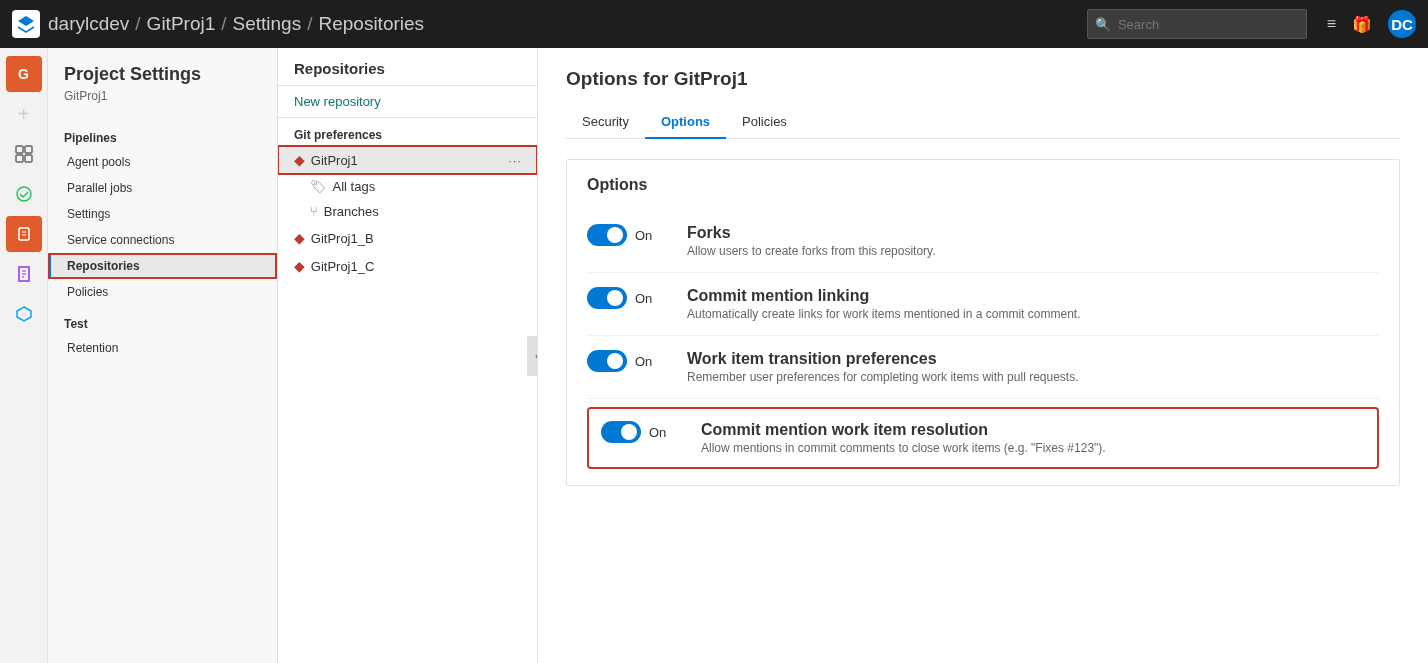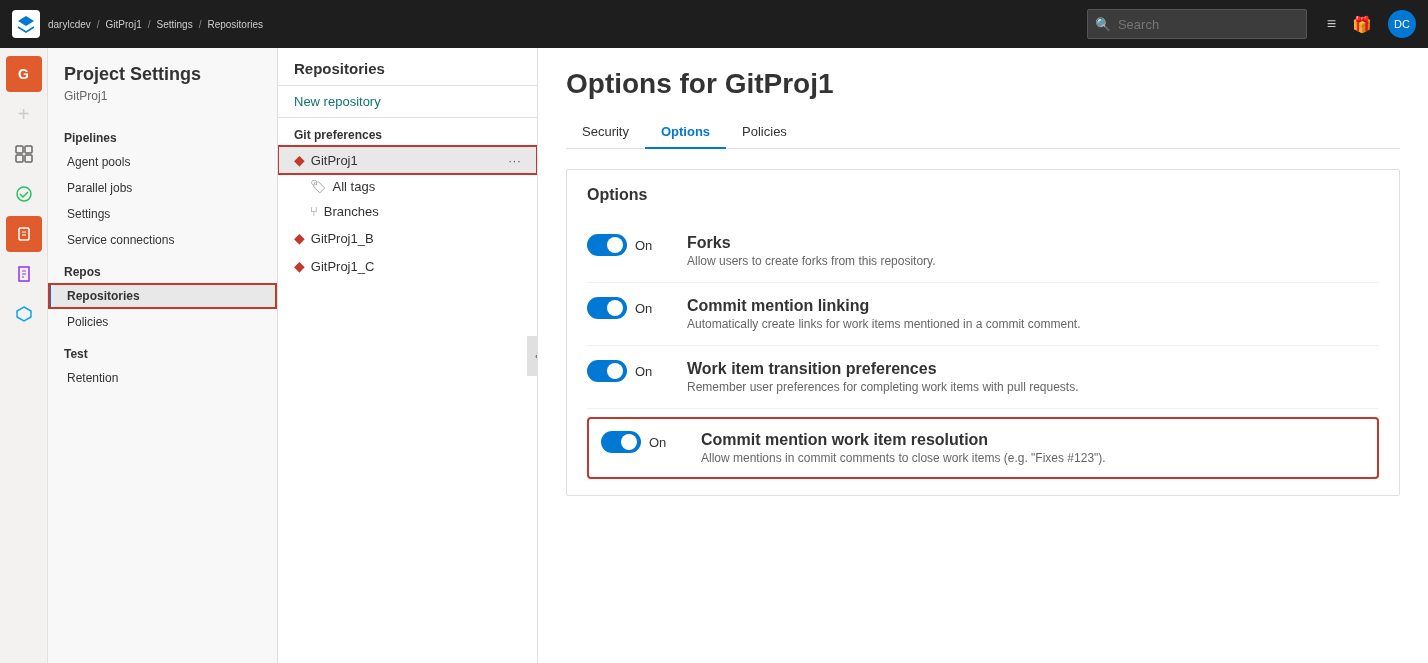--- a/index.html
+++ b/index.html
@@ -16,21 +16,21 @@
       flex-shrink: 0;
     }
     .topbar-logo {
       width: 28px; height: 28px;
       background: #fff;
       border-radius: 4px;
       display: flex; align-items: center; justify-content: center;
       color: #0078d4; font-weight: bold; font-size: 14px;
     }
     .topbar-breadcrumb {
-      display: flex; align-items: center; gap: 6px; color: #ccc; font-size: 10px;
+      display: flex; align-items: center; gap: 6px; color: #ccc; font-size: 19px;
     }
     .topbar-breadcrumb span { color: #fff; }
     .topbar-breadcrumb .sep { color: #888; }
     .topbar-search {
       margin-left: auto;
       background: #3c3c3c;
       border: 1px solid #555;
       border-radius: 2px;
       height: 30px;
       width: 220px;
@@ -40,21 +40,21 @@
       gap: 6px;
       color: #aaa;
     }
     .topbar-search input {
       background: transparent; border: none; outline: none; color: #ccc; font-size: 13px; width: 100%;
     }
     .topbar-icons { display: flex; align-items: center; gap: 16px; margin-left: 12px; }
     .topbar-icon { color: #ccc; font-size: 16px; cursor: pointer; }
     .topbar-avatar {
       width: 28px; height: 28px; background: #0078d4; border-radius: 50%;
-      display: flex; align-items: center; justify-content: center; color: #fff; font-size: 11px; font-weight: normal; text-align: center;
+      display: flex; align-items: center; justify-content: center; color: #fff; font-size: 15px; font-weight: bold; text-align: center;
     }
 
     
     .main-layout {
       display: flex;
       flex: 1;
       overflow: hidden;
     }
 
     
@@ -178,21 +178,21 @@
     }
 
     
     .main-content {
       flex: 1;
       overflow-y: auto;
       background: #fff;
       padding: 20px 28px;
     }
     .content-title {
-      font-size: 28px; font-weight: 600; color: #333; margin-bottom: 16px;
+      font-size: 19px; font-weight: 600; color: #333; margin-bottom: 16px;
     }
     .content-tabs {
       display: flex; gap: 0;
       border-bottom: 1px solid #e0e0e0;
       margin-bottom: 20px;
     }
     .tab {
       padding: 8px 16px;
       cursor: pointer;
       font-size: 13px;
@@ -325,21 +325,20 @@
   <div class="settings-sidebar">
     <div class="settings-title">Project Settings</div>
     <div class="settings-subtitle">GitProj1</div>
 
     <div class="settings-section-label">Pipelines</div>
     <div class="settings-item">Agent pools</div>
     <div class="settings-item">Parallel jobs</div>
     <div class="settings-item">Settings</div>
     <div class="settings-item">Service connections</div>
 
-    <div class="settings-section-label">Repos</div>
     <div class="settings-item active">Repositories</div>
     <div class="settings-item">Policies</div>
 
     <div class="settings-section-label">Test</div>
     <div class="settings-item">Retention</div>
   </div>
 
   <div class="repos-panel">
     <div class="repos-panel-header">Repositories</div>
     <div class="repos-new-repo">New repository</div>

